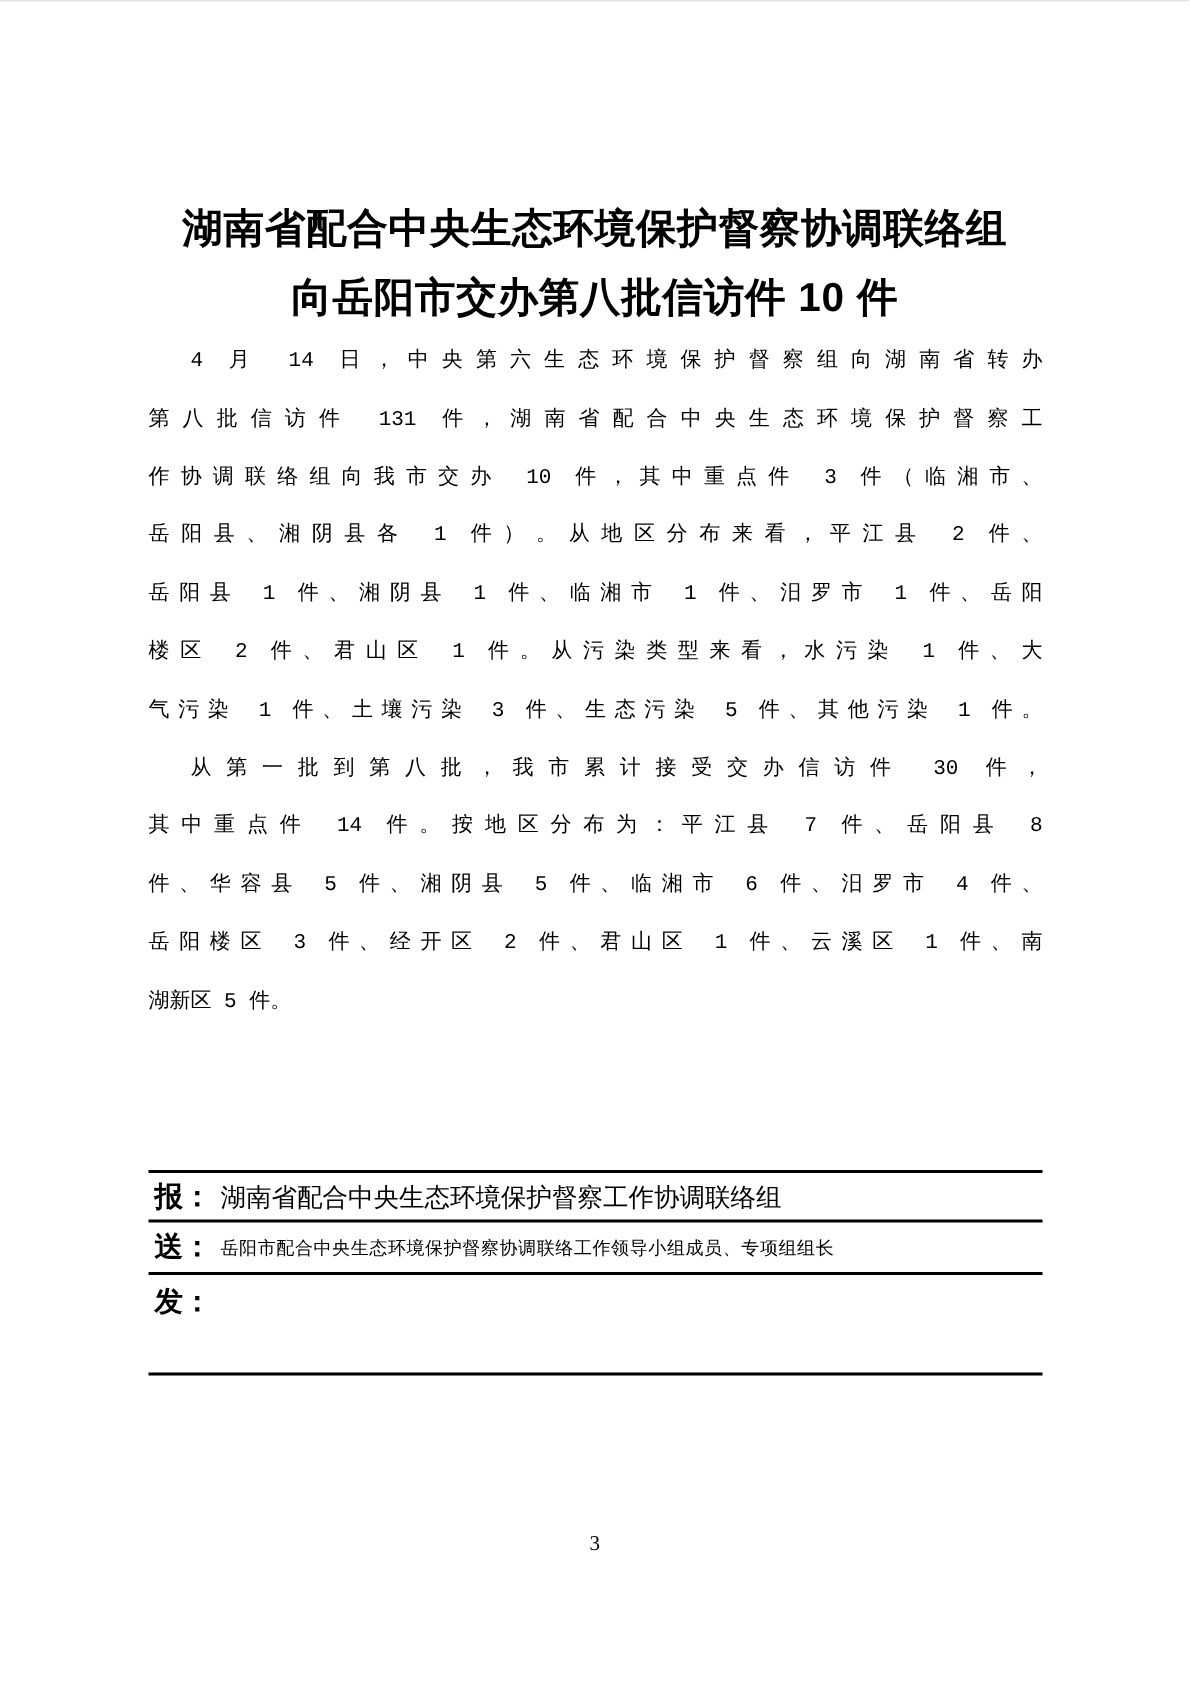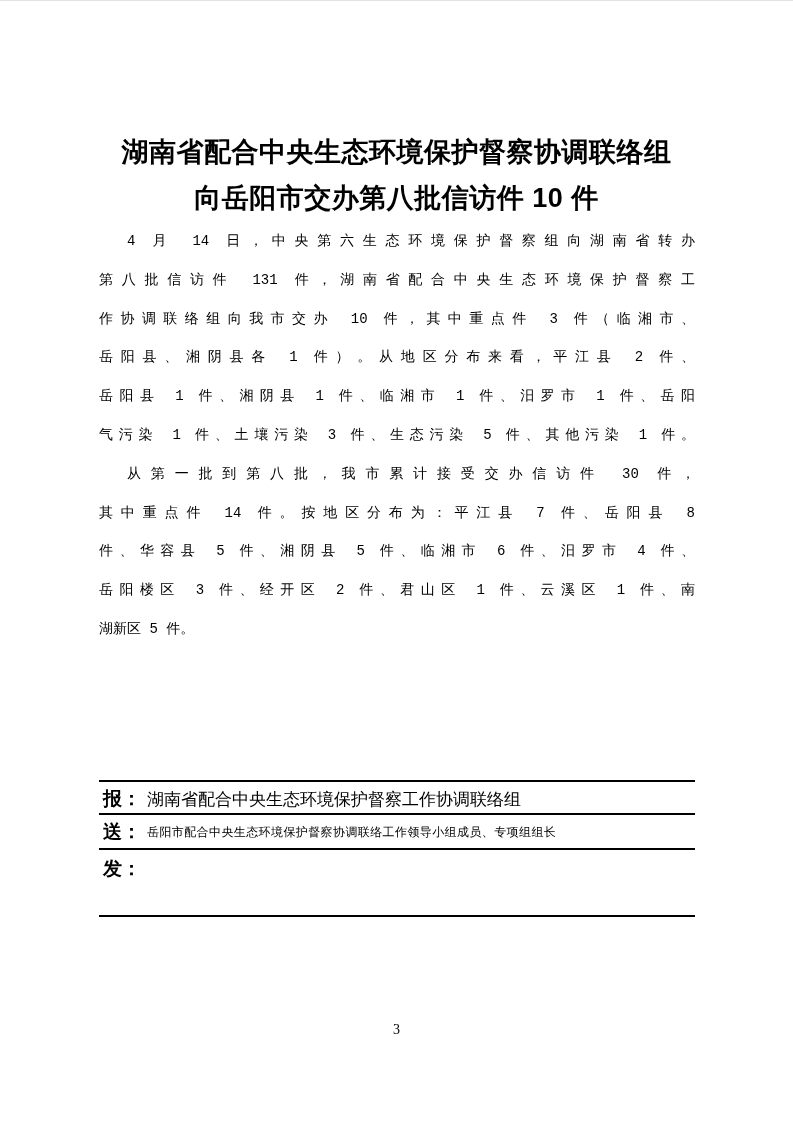--- a/index.html
+++ b/index.html
@@ -101,20 +101,21 @@
     <div>向岳阳市交办第八批信访件 10 件</div>
   </div>
 
   <div class="doc-body">
     <div>
       <span class="body-line first">4 月 14 日，中央第六生态环境保护督察组向湖南省转办</span>
       <span class="body-line">第八批信访件 131 件，湖南省配合中央生态环境保护督察工</span>
       <span class="body-line">作协调联络组向我市交办 10 件，其中重点件 3 件（临湘市、</span>
       <span class="body-line">岳阳县、湘阴县各 1 件）。从地区分布来看，平江县 2 件、</span>
       <span class="body-line">岳阳县 1 件、湘阴县 1 件、临湘市 1 件、汨罗市 1 件、岳阳</span>
+      <span class="body-line">楼区 2 件、君山区 1 件。从污染类型来看，水污染 1 件、大</span>
       <span class="body-line">气污染 1 件、土壤污染 3 件、生态污染 5 件、其他污染 1 件。</span>
     </div>
     <div>
       <span class="body-line first">从第一批到第八批，我市累计接受交办信访件 30 件，</span>
       <span class="body-line">其中重点件 14 件。按地区分布为：平江县 7 件、岳阳县 8</span>
       <span class="body-line">件、华容县 5 件、湘阴县 5 件、临湘市 6 件、汨罗市 4 件、</span>
       <span class="body-line">岳阳楼区 3 件、经开区 2 件、君山区 1 件、云溪区 1 件、南</span>
       <span class="body-line last">湖新区 5 件。</span>
     </div>
   </div>

